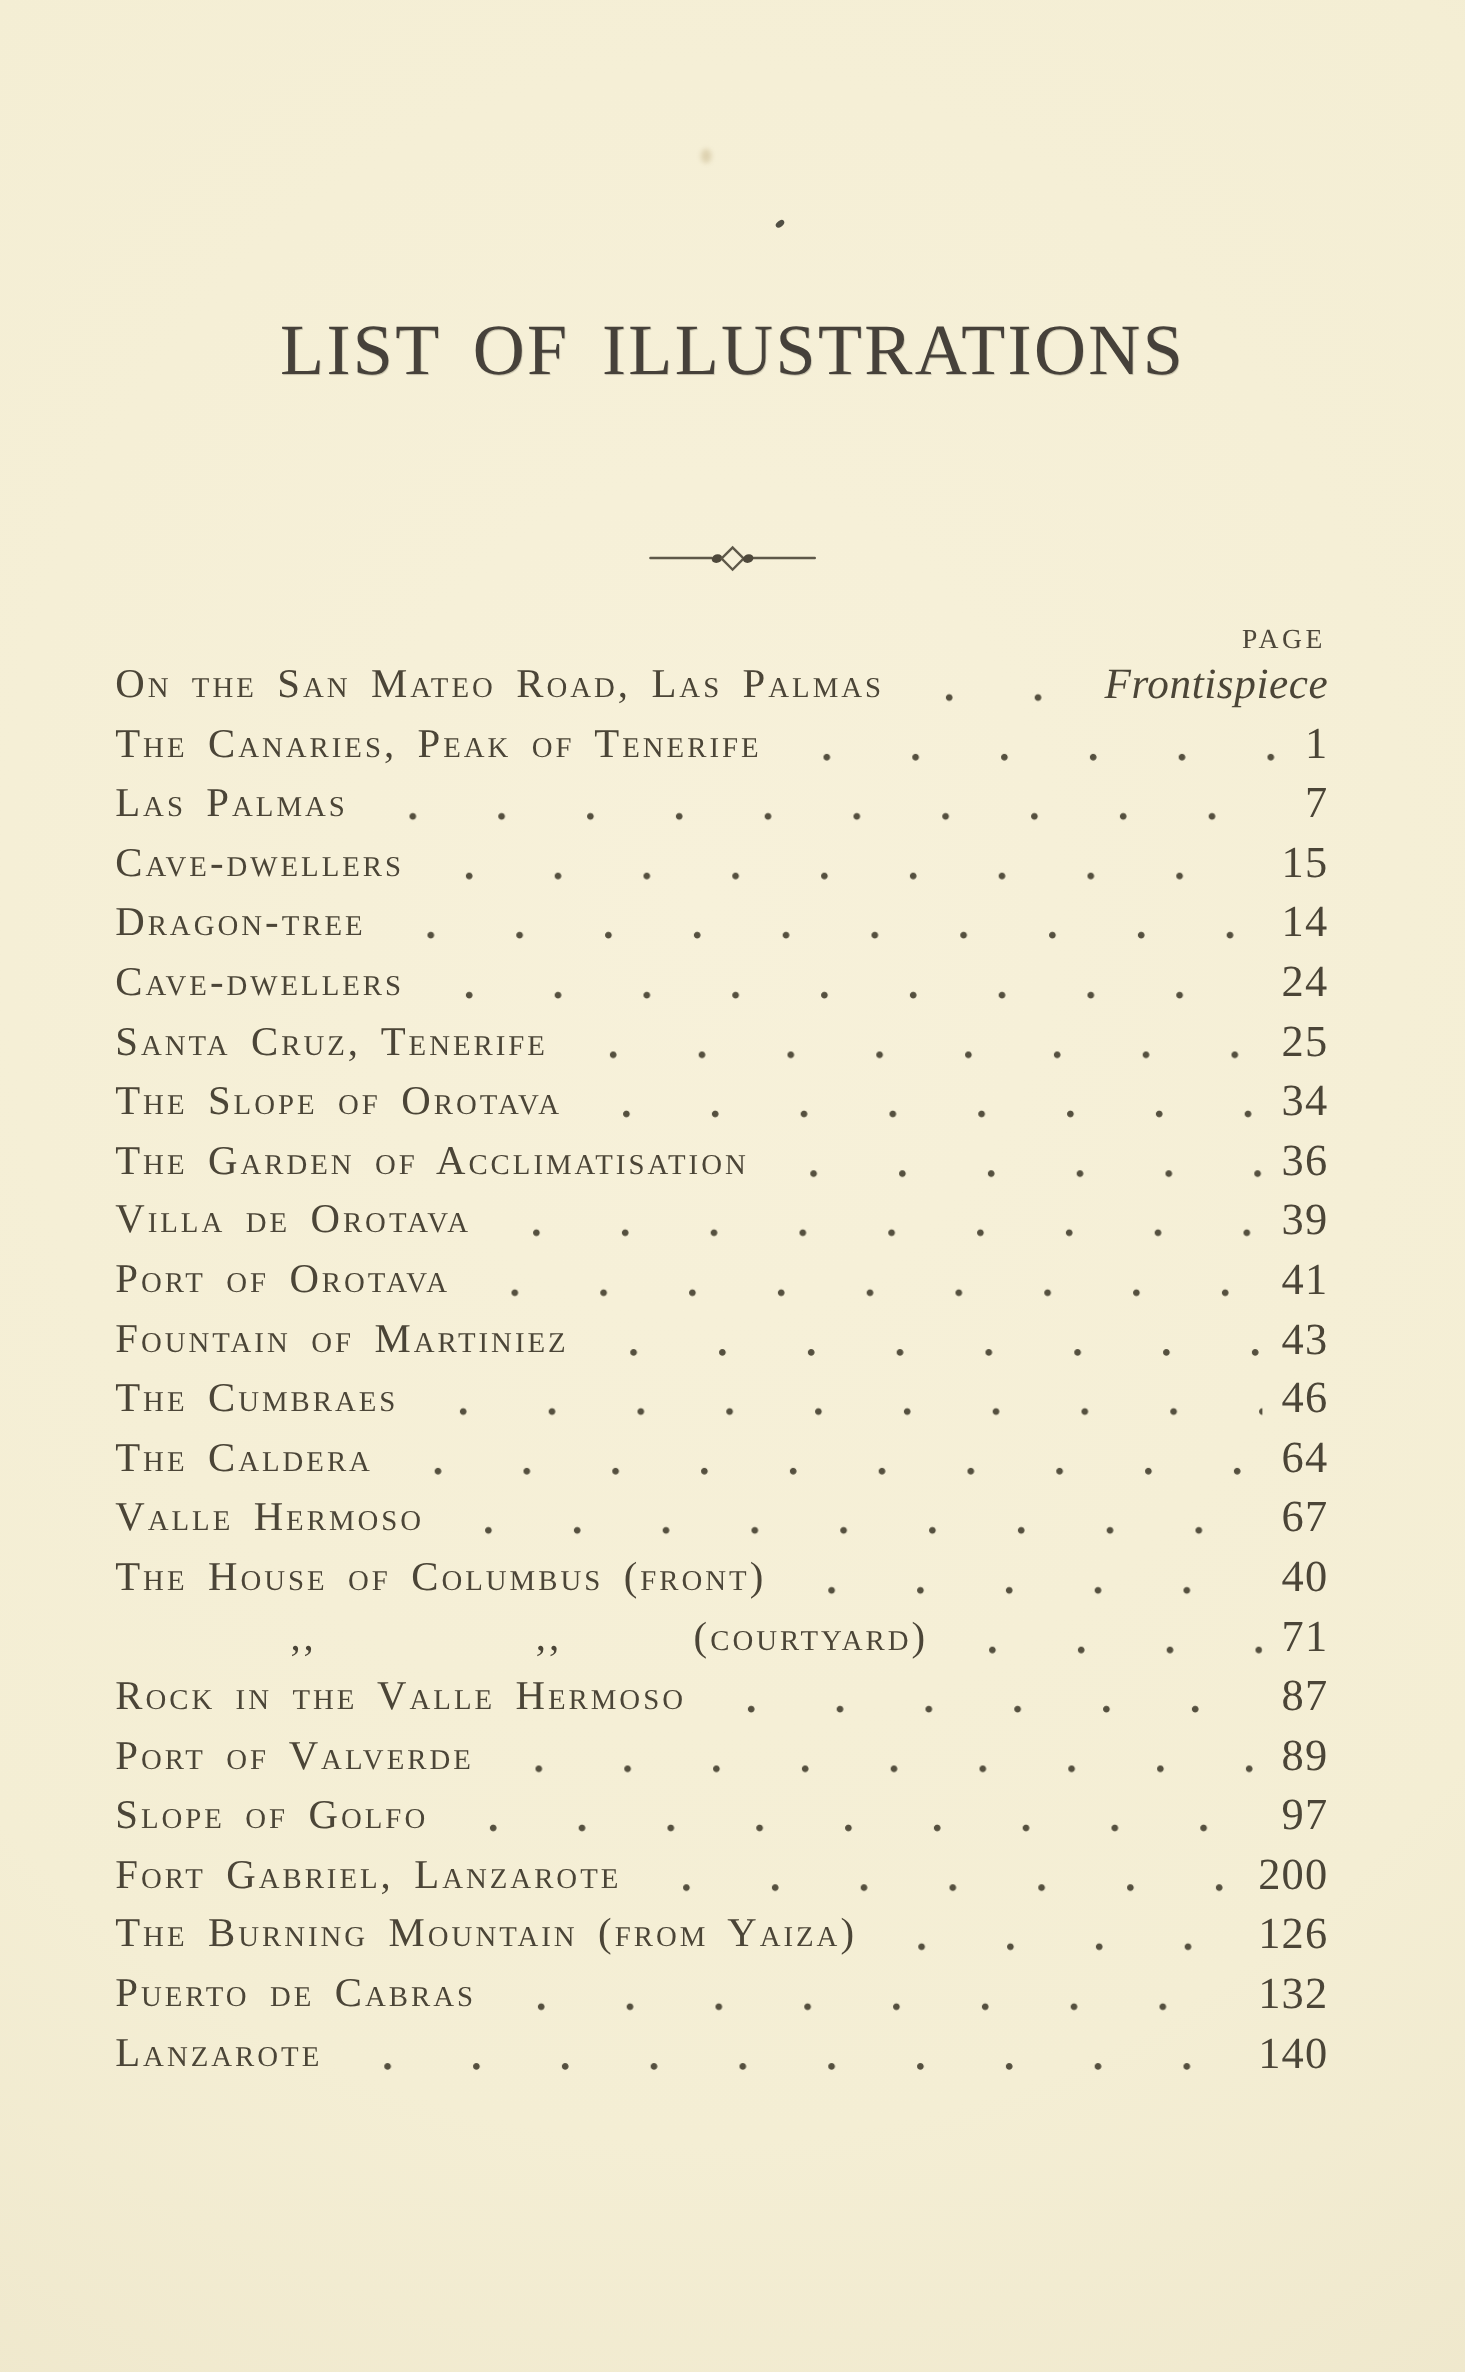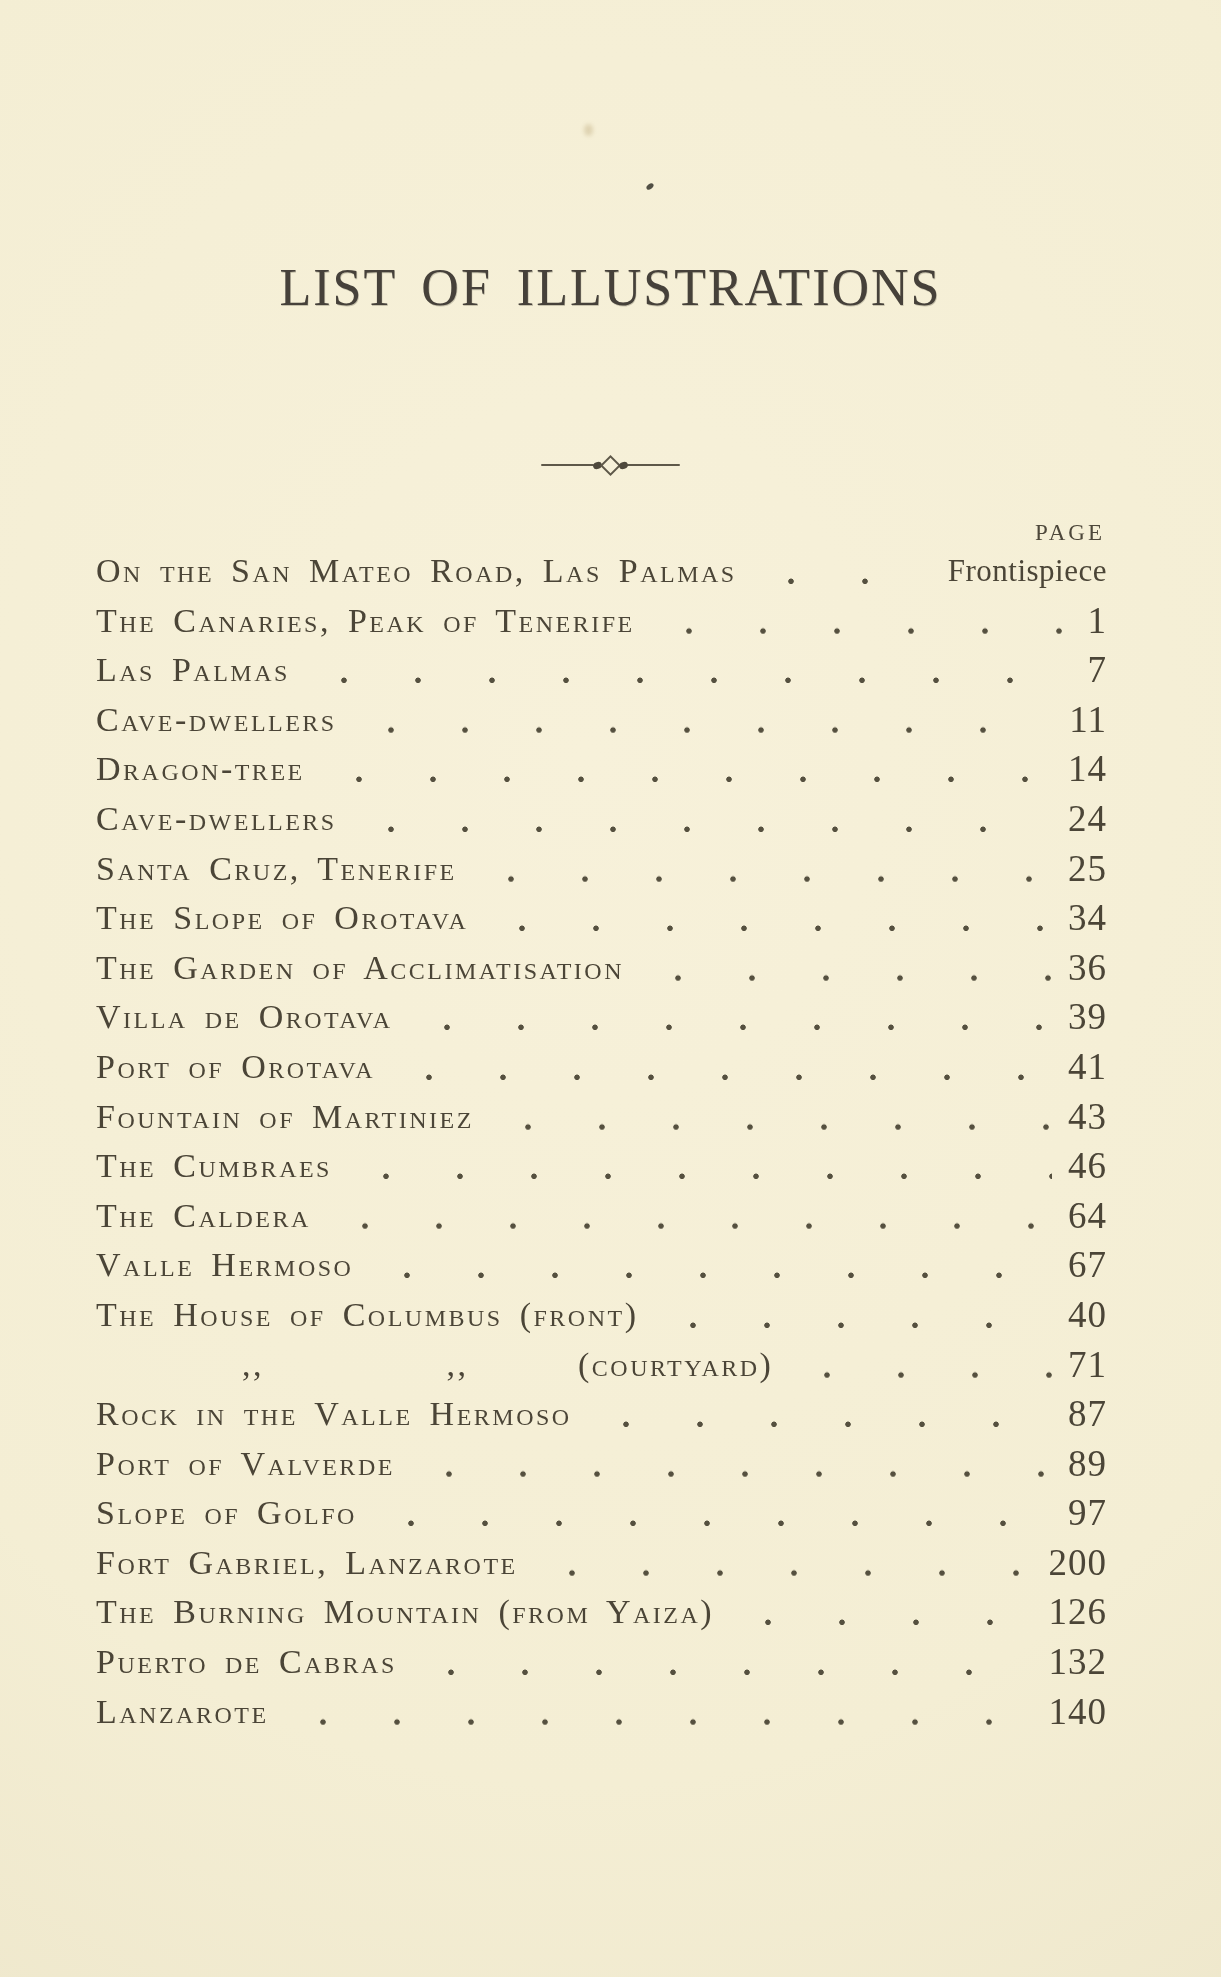--- a/index.html
+++ b/index.html
@@ -17,21 +17,21 @@
   }
   .paper{
     position:absolute;inset:0;
     background:radial-gradient(130% 95% at 48% 38%, #f7f1da 0%, #f4eed4 55%, var(--paper-edge) 100%);
     color:var(--ink);
   }
   
   .title{
     position:absolute;top:262px;left:0;right:0;margin:0;
     text-align:center;
-    font-size:52px;font-weight:400;line-height:1;
+    font-size:60px;font-weight:400;line-height:1;
     letter-spacing:2px;word-spacing:10px;
     color:#46413a;
     text-shadow:0.6px 0.8px 0.6px rgba(60,55,40,0.25);
   }
   
   .ornament{
     position:absolute;top:454px;left:0;right:0;height:22px;
     display:flex;justify-content:center;align-items:center;
   }
   .orn-line{width:53px;height:2.6px;background:#5e5849;border-radius:2px;}
@@ -57,21 +57,21 @@
     flex:1 1 auto;align-self:stretch;min-width:30px;
     margin:0 16px 0 18px;
     background-image:radial-gradient(circle at 36px 35px, var(--dot) 2.4px, rgba(85,80,63,0) 3.1px);
     background-size:74px 49.6px;background-repeat:repeat-x;
   }
   .pagenum{
     flex:0 0 auto;text-align:right;
     font-variant:small-caps;font-size:37px;letter-spacing:1px;
   }
   .pagenum.italic{
-    font-variant:normal;font-size:31px;letter-spacing:0.5px;
+    font-style:italic;font-variant:normal;font-size:36px;letter-spacing:0.5px;
   }
   
   .speck{
     position:absolute;left:646px;top:184px;width:8px;height:5px;
     background:#34322a;border-radius:50%;transform:rotate(-38deg);opacity:0.85;
   }
   .smudge{
     position:absolute;left:584px;top:124px;width:9px;height:12px;
     background:#a8905a;border-radius:50%;opacity:0.3;filter:blur(2px);
   }
@@ -108,21 +108,21 @@
 
   <div class="row">
     <span class="label">Las Palmas</span>
     <span class="leader"></span>
     <span class="pagenum">7</span>
   </div>
 
   <div class="row">
     <span class="label">Cave-dwellers</span>
     <span class="leader"></span>
-    <span class="pagenum">11</span>
+    <span class="pagenum">15</span>
   </div>
 
   <div class="row">
     <span class="label">Dragon-tree</span>
     <span class="leader"></span>
     <span class="pagenum">14</span>
   </div>
 
   <div class="row">
     <span class="label">Cave-dwellers</span>

